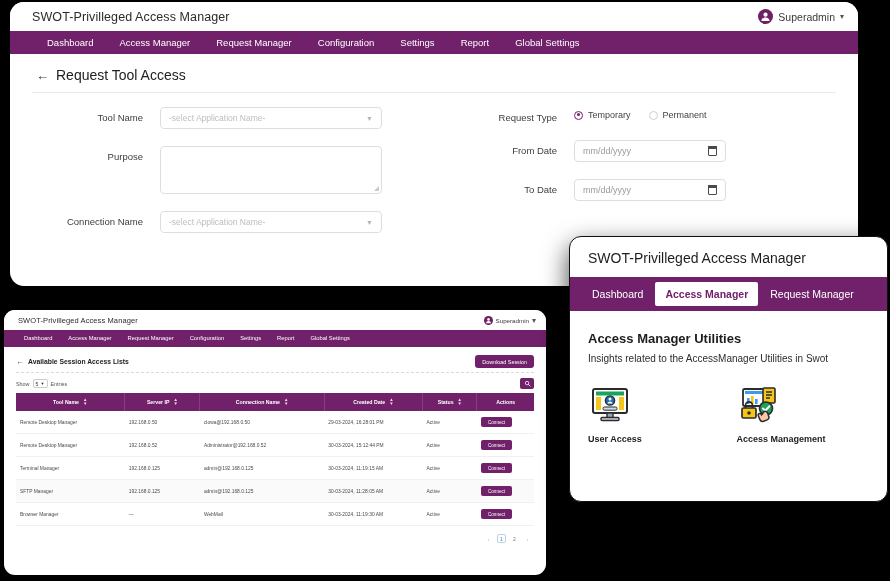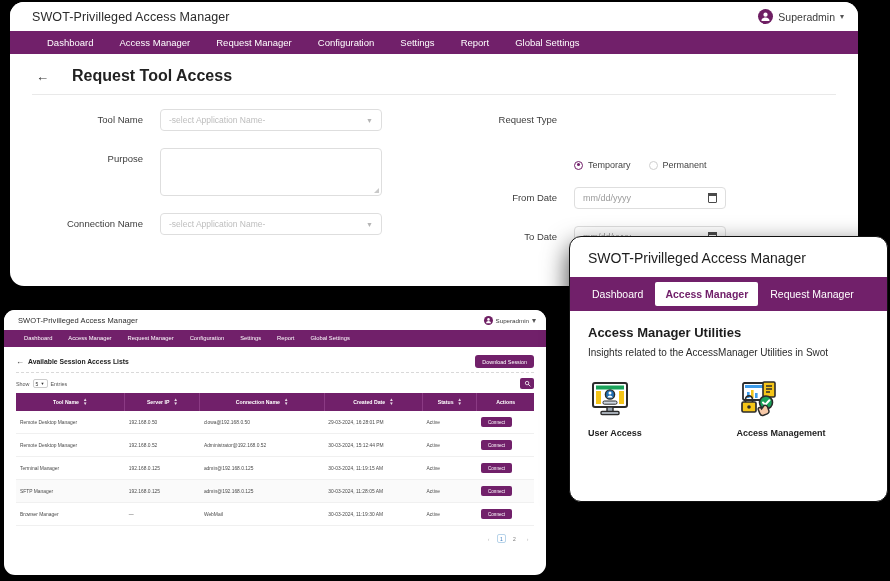--- a/index.html
+++ b/index.html
@@ -48,21 +48,21 @@
   .nav-item {
     font-size: 9.5px; color: #ffffff; padding: 0 13px;
     line-height: 23px; white-space: nowrap; cursor: pointer;
   }
 
   .page-head {
     display: flex; align-items: center; gap: 7px;
     padding: 13px 0 9px 26px;
   }
   .back-arrow { font-size: 13px; color: #333; line-height: 1; }
-  .page-title { font-size: 16px; font-weight: bold; color: #222; margin-left: 16px; }
+  .page-title { font-size: 14px; font-weight: normal; color: #222; }
   .hr { height: 1px; background: #e9e9e9; margin: 0 22px; }
 
   .form-wrap { display: flex; padding: 14px 0 0 0; }
   .form-col { width: 50%; }
   .form-row { display: flex; align-items: flex-start; margin-bottom: 17px; }
   .form-label {
     width: 150px; text-align: right; padding-right: 17px;
     font-size: 9.5px; color: #3c3c3c; padding-top: 5px;
     font-weight: 500;
   }
@@ -82,21 +82,21 @@
     content: ""; position: absolute; right: 2px; bottom: 2px;
     width: 0; height: 0;
     border-left: 5px solid transparent; border-bottom: 5px solid #c9c9c9;
   }
   .chev { font-size: 7px; color: #b5b5b5; }
   .cal-ico { width: 9px; height: 9px; border: 1.2px solid #4a4a4a; border-radius: 1px; position: relative; }
   .cal-ico::before {
     content:""; position:absolute; left:-1.2px; right:-1.2px; top:-1.2px; height:2.4px;
     background:#4a4a4a;
   }
-  .radio-group { display: flex; align-items: center; gap: 18px; padding-top: 3px; margin-top: 48px; }
+  .radio-group { display: flex; align-items: center; gap: 18px; padding-top: 3px; }
   .radio { display: flex; align-items: center; gap: 5px; font-size: 9px; color: #444; cursor: pointer; }
   .dot {
     width: 9px; height: 9px; border-radius: 50%; border: 1.4px solid #cfcfcf;
     display: block;
   }
   .dot.on {
     border-color: #71206A; background: #fff; position: relative;
   }
   .dot.on::after {
     content:""; position:absolute; left:1.6px; top:1.6px; width:3.2px; height:3.2px;
@@ -179,21 +179,21 @@
   .fp-tabs { background:#71206A; height: 34px; display:flex; align-items:center; padding-left: 10px; gap: 0; }
   .fp-tab {
     font-size: 10.5px; color:#fff; padding: 0 12px; line-height:34px; cursor:pointer;
     white-space:nowrap;
   }
   .fp-tab.active {
     background:#fff; color:#71206A; font-weight:bold; line-height: 24px;
     height:24px; display:flex; align-items:center; border-radius:2px;
     padding: 0 10px;
   }
-  .fp-body { padding: 14px 2px 0 18px; }
+  .fp-body { padding: 14px 2px 0 18px; margin-top: 6px; }
   .fp-h2 { font-size: 13px; font-weight:bold; color:#1d1d1d; }
   .fp-sub { font-size: 10px; color:#2c2c2c; margin-top: 7px; }
   .fp-tiles { display:flex; margin-top: 22px; }
   .tile { width: 50%; display:flex; flex-direction:column; align-items:flex-start; cursor:pointer; }
   .tile-label { font-size: 9px; font-weight:bold; color:#1d1d1d; margin-top: 8px; }
   .tile svg { display:block; }
 </style>
 </head>
 <body>
 

